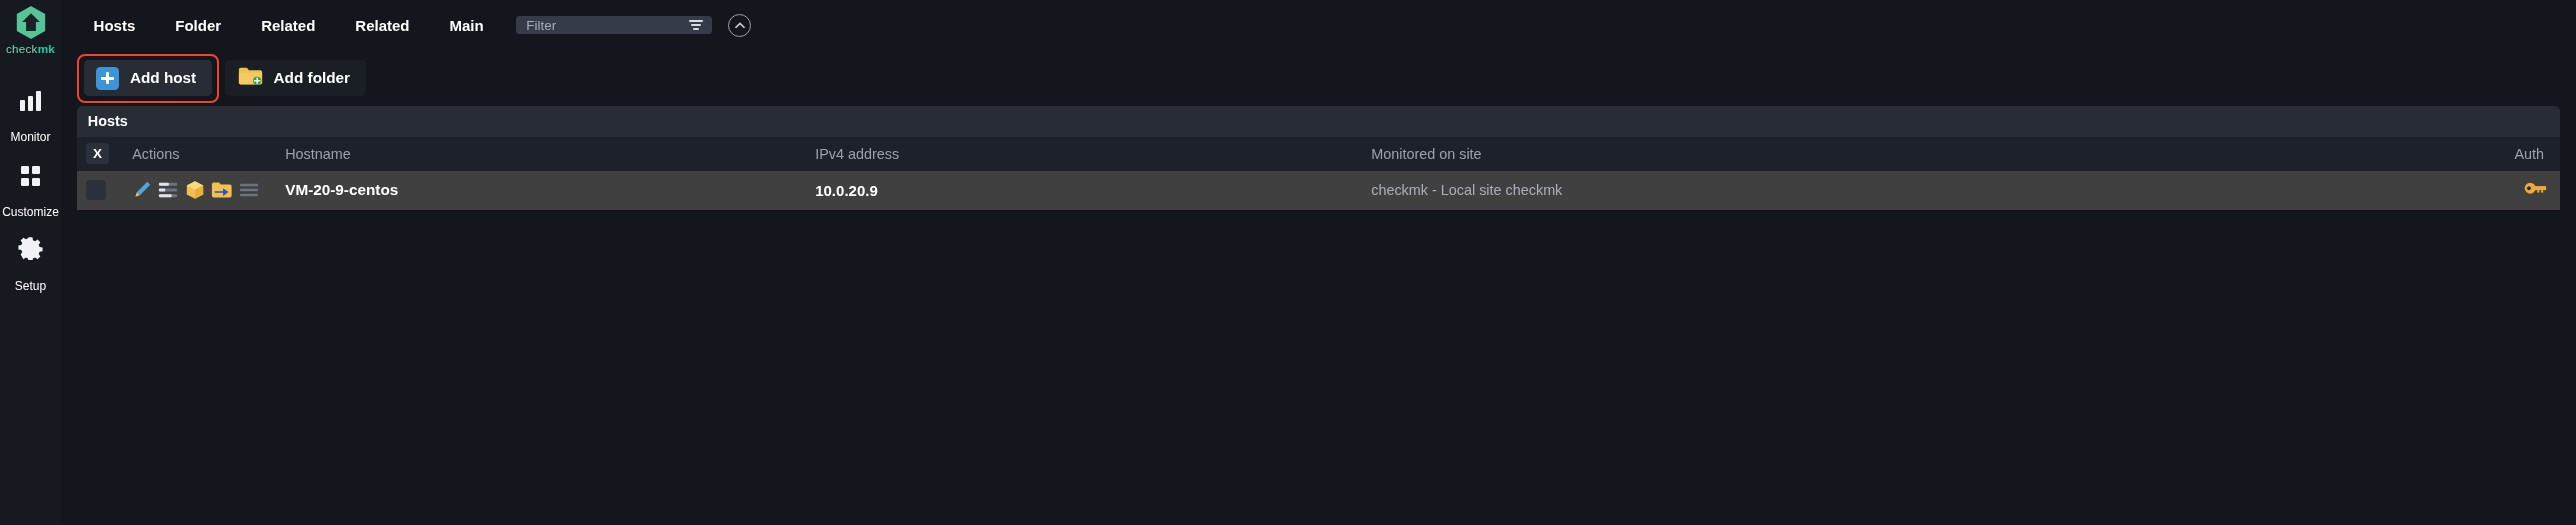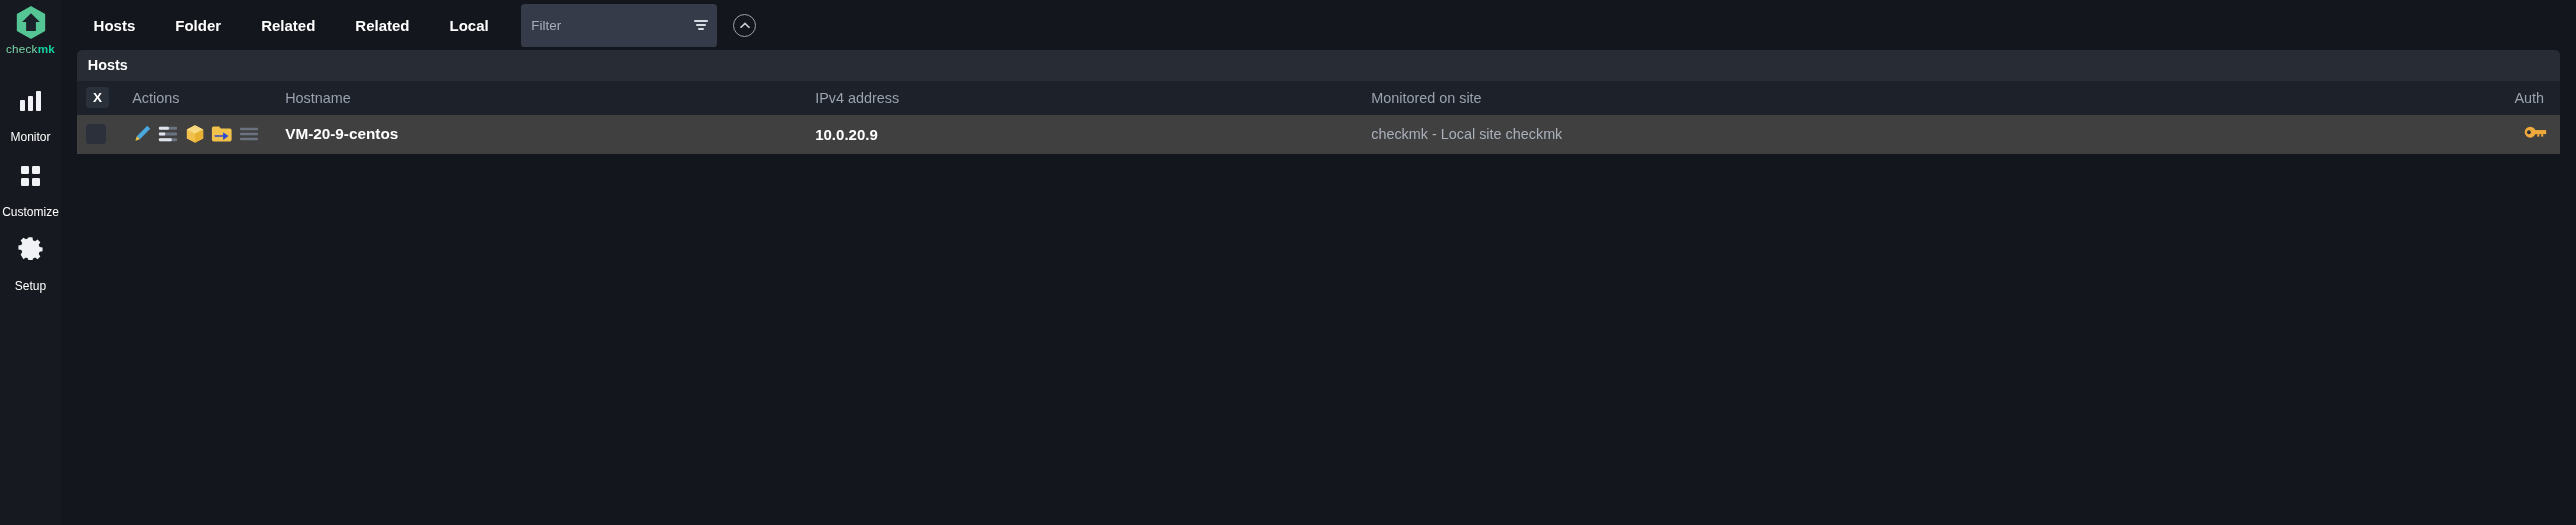--- a/index.html
+++ b/index.html
@@ -55,21 +55,21 @@
 
   .menubar {
     height: 50px; background:#13161c; display:flex; align-items:center;
     padding-left: 12.6px; gap: 0;
   }
   .menu-item {
     color:#fff; font-size:15px; font-weight:700; padding: 7.2px 20px; cursor:pointer;
     white-space:nowrap;
   }
   .filterbox {
-    margin-left: 12.6px; width: 196px; height: 43px; background:#353b48; border-radius:3.6px;
+    margin-left: 12.6px; width: 196px; height: 18px; background:#353b48; border-radius:3.6px;
     display:flex; align-items:center; justify-content:space-between; padding: 0 9px 0 10px;
     cursor:text;
   }
   .filterbox .ph { color:#a7adb8; font-size:13.5px; }
   .filter-icon { display:flex; flex-direction:column; align-items:center; gap:2.2px; }
   .filter-icon i { display:block; height:1.8px; background:#d6dae1; border-radius:0.9px; }
   .filter-icon i:nth-child(1){ width:14.4px; }
   .filter-icon i:nth-child(2){ width:10px; }
   .filter-icon i:nth-child(3){ width:6.3px; }
   .collapse-btn {
@@ -187,38 +187,59 @@
   </div>
 
   <div class="main">
 
 
     <div class="menubar">
       <div class="menu-item">Hosts</div>
       <div class="menu-item">Folder</div>
       <div class="menu-item">Related</div>
       <div class="menu-item">Related</div>
-      <div class="menu-item">Local</div>
+      <div class="menu-item">Main</div>
 
       <div class="filterbox">
         <span class="ph">Filter</span>
         <span class="filter-icon">
             <i></i>
             <i></i>
             <i></i>
           </span>
       </div>
 
       <div class="collapse-btn">
         <svg class="chev" viewBox="0 0 11 7">
           <path d="M1 6 L5.5 1.5 L10 6" stroke="#c2c8d1" stroke-width="1.7" fill="none" stroke-linecap="round"></path>
         </svg>
       </div>
     </div>
 
+    <div class="actionbar">
+      <div class="act-wrap hl">
+        <div class="act-btn">
+          <span class="plus-ico"></span>
+          <span class="lbl">Add host</span>
+        </div>
+      </div>
+      <div class="act-wrap">
+        <div class="act-btn plain">
+          <span>
+            <svg width="25" height="20.6" viewBox="0 0 28 23">
+              <path d="M1 4a2 2 0 0 1 2-2h7l2.2 2.6H25a2 2 0 0 1 2 2v12a2 2 0 0 1-2 2H3a2 2 0 0 1-2-2z" fill="#f2c14b"></path>
+              <path d="M1 7.5h26v11a2 2 0 0 1-2 2H3a2 2 0 0 1-2-2z" fill="#f4cb63"></path>
+              <circle cx="21.5" cy="16.5" r="4.6" fill="#37a047"></circle>
+              <path d="M21.5 13.6v5.8M18.6 16.5h5.8" stroke="#fff" stroke-width="1.7" stroke-linecap="round"></path>
+            </svg>
+          </span>
+          <span class="lbl">Add folder</span>
+        </div>
+      </div>
+    </div>
 
 
     <div class="table-wrap">
       <div class="table-title">Hosts</div>
       <table>
         <thead>
           <tr>
             <th class="c-x">
               <span class="xbox">X</span>
             </th>

